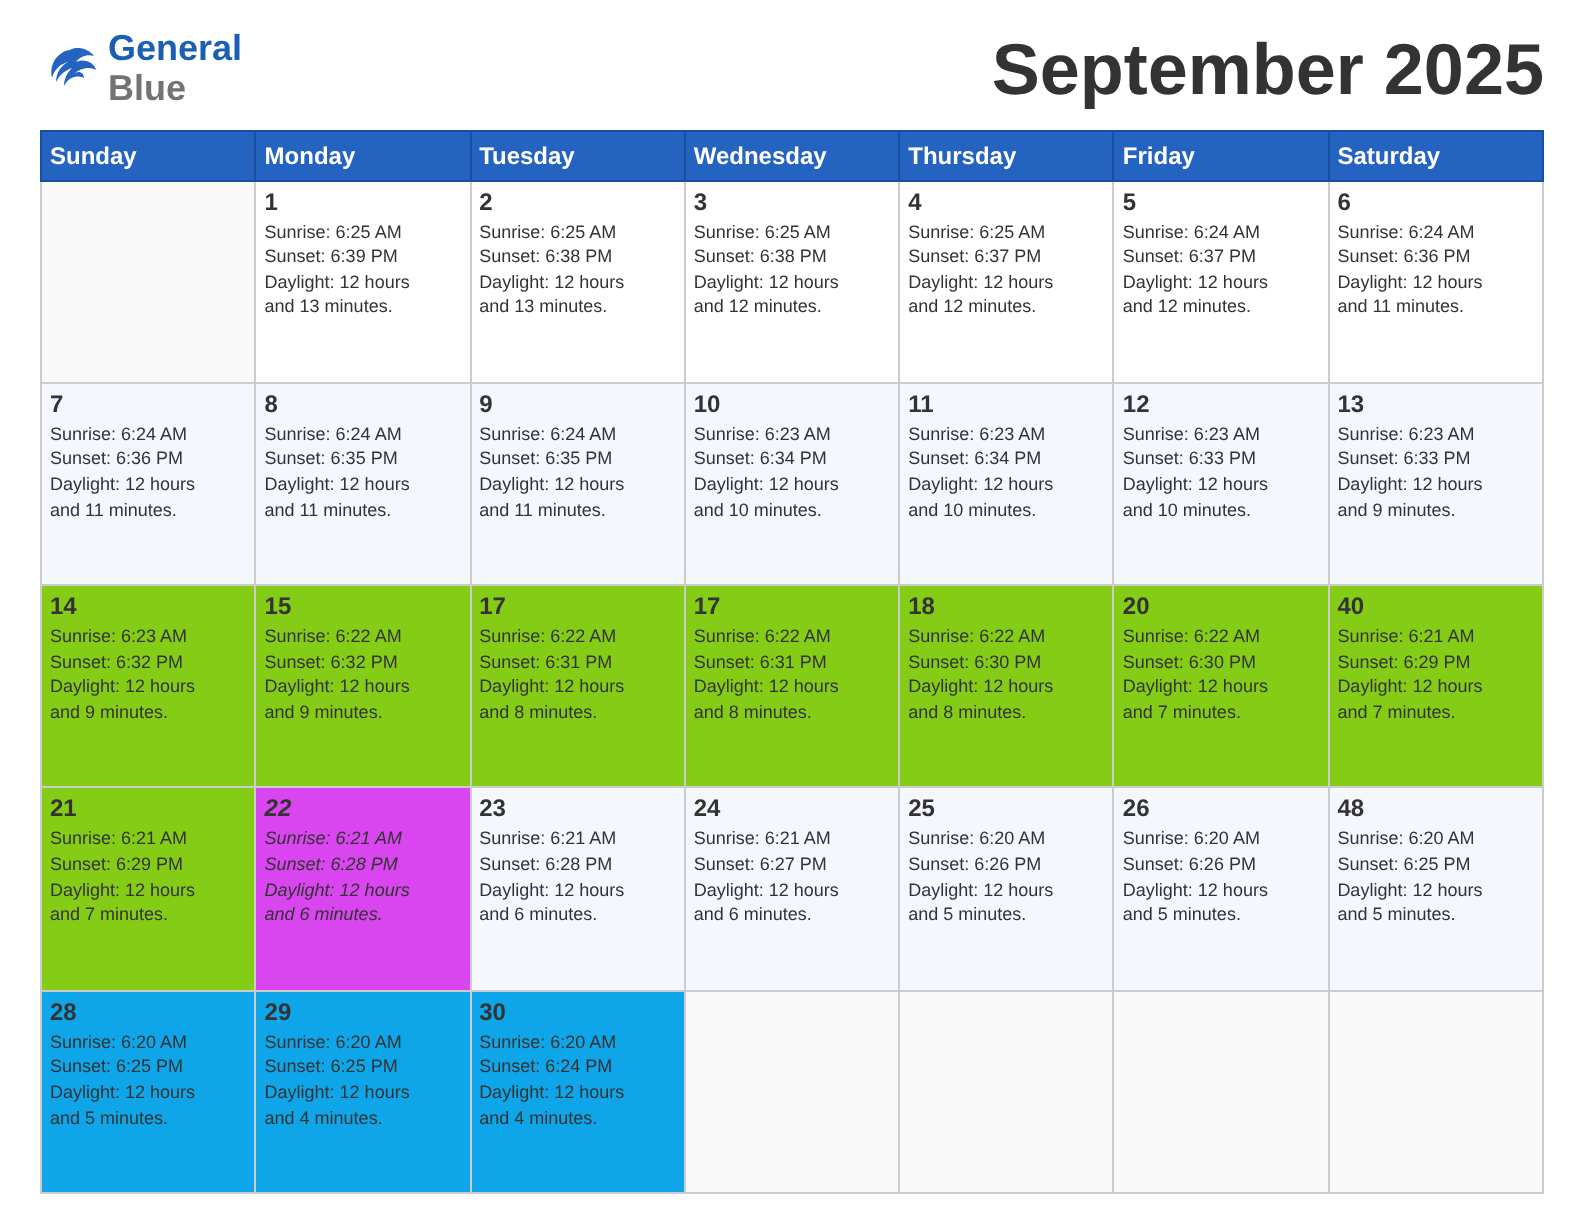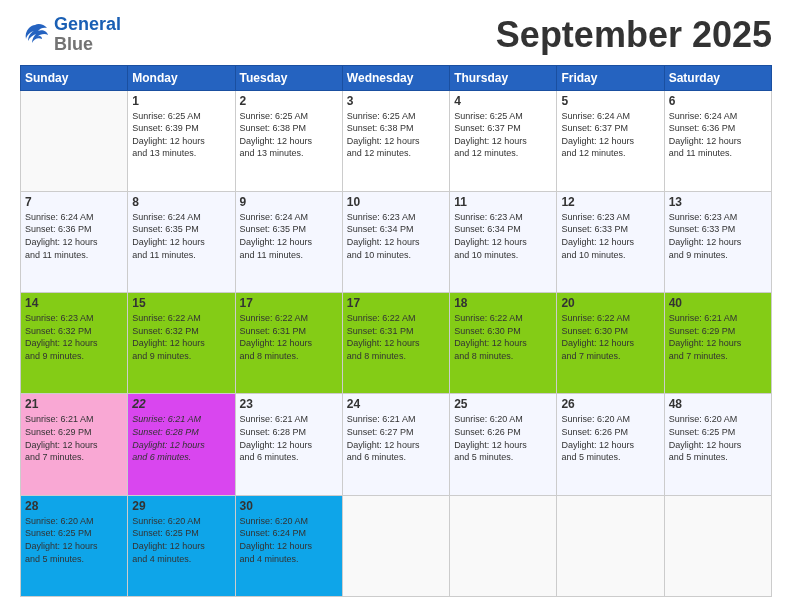--- a/index.html
+++ b/index.html
@@ -267,21 +267,21 @@
           </td>
           <td>
             <span class="day-num">40</span>
             <div class="day-detail" style="white-space: pre-line;">Sunrise: 6:21 AM
 Sunset: 6:29 PM
 Daylight: 12 hours
 and 7 minutes.</div>
           </td>
         </tr>
         <tr style="background: rgb(245, 247, 255);">
-          <td style="background: #f9a8d4;">
+          <td style="background: #84cc16;">
             <span class="day-num">21</span>
             <div class="day-detail" style="white-space: pre-line;">Sunrise: 6:21 AM
 Sunset: 6:29 PM
 Daylight: 12 hours
 and 7 minutes.</div>
           </td>
           <td style="background: #d946ef; font-style: italic;">
             <span class="day-num">22</span>
             <div class="day-detail" style="white-space: pre-line;">Sunrise: 6:21 AM
 Sunset: 6:28 PM

